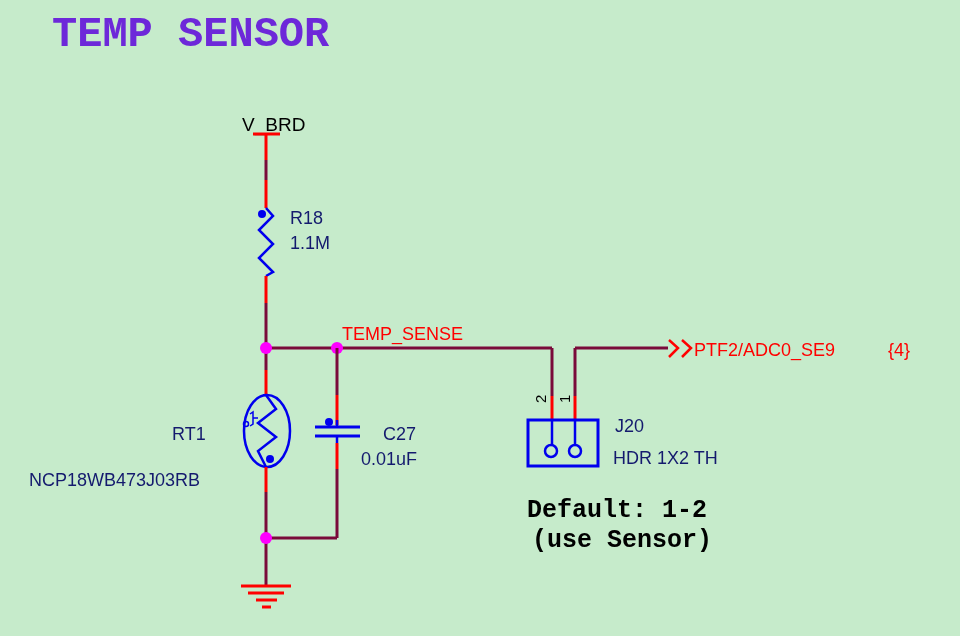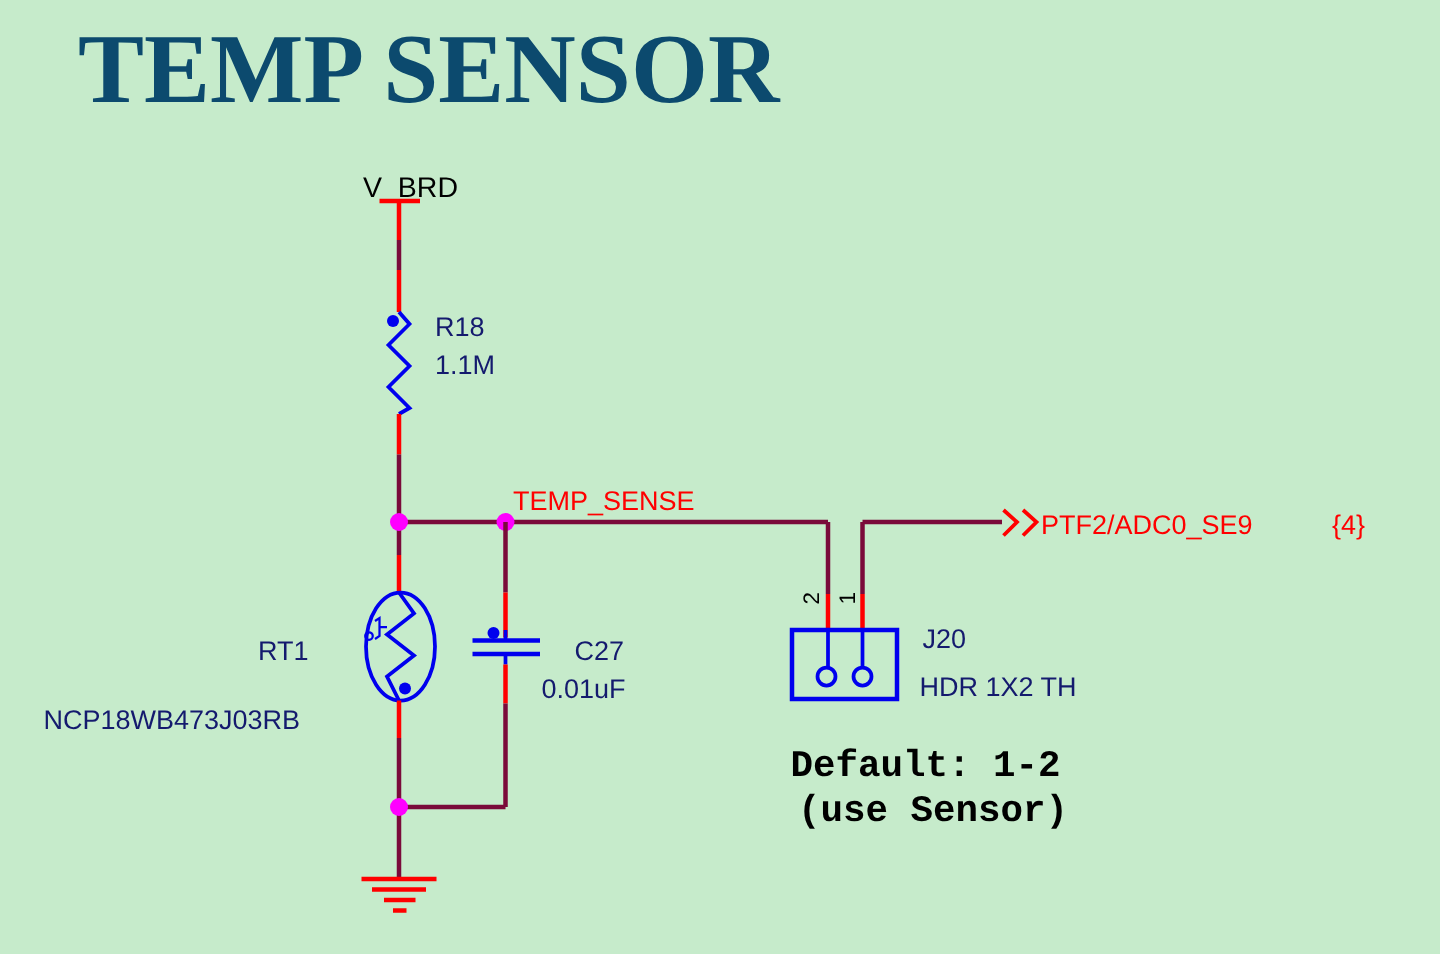--- a/index.html
+++ b/index.html
@@ -1,17 +1,17 @@
 <!DOCTYPE html>
 <html><head>
   <meta charset="utf-8">
   <style>
     html, body { margin: 0; padding: 0; }
     body { width: 960px; height: 636px; background: #c6ebcb; overflow: hidden; position: relative; }
-    .title { position: absolute; left: 52px; top: 14px; font-family: Liberation Serif, serif; font-weight: bold; font-size: 66px; color: #0c4a6e; letter-spacing: 0px; line-height: 1; }
+    .title { position: absolute; left: 52px; top: 14px; font-family: Liberation Mono, monospace; font-weight: bold; font-size: 42px; color: #6d28d9; letter-spacing: 0px; line-height: 1; }
     svg { position: absolute; left: 0; top: 0; }
     .lbl { font-family: "Liberation Sans", sans-serif; font-size: 18px; fill: #141a6e; }
     .net { font-family: "Liberation Sans", sans-serif; font-size: 18px; fill: #ff0000; }
     .pwr { font-family: "Liberation Sans", sans-serif; font-size: 19px; fill: #000; }
     .note { font-family: "Liberation Mono", monospace; font-size: 25px; font-weight: bold; fill: #000; }
     .pin { font-family: "Liberation Sans", sans-serif; font-size: 15px; fill: #000; }
   </style>
 </head>
 <body>
 

